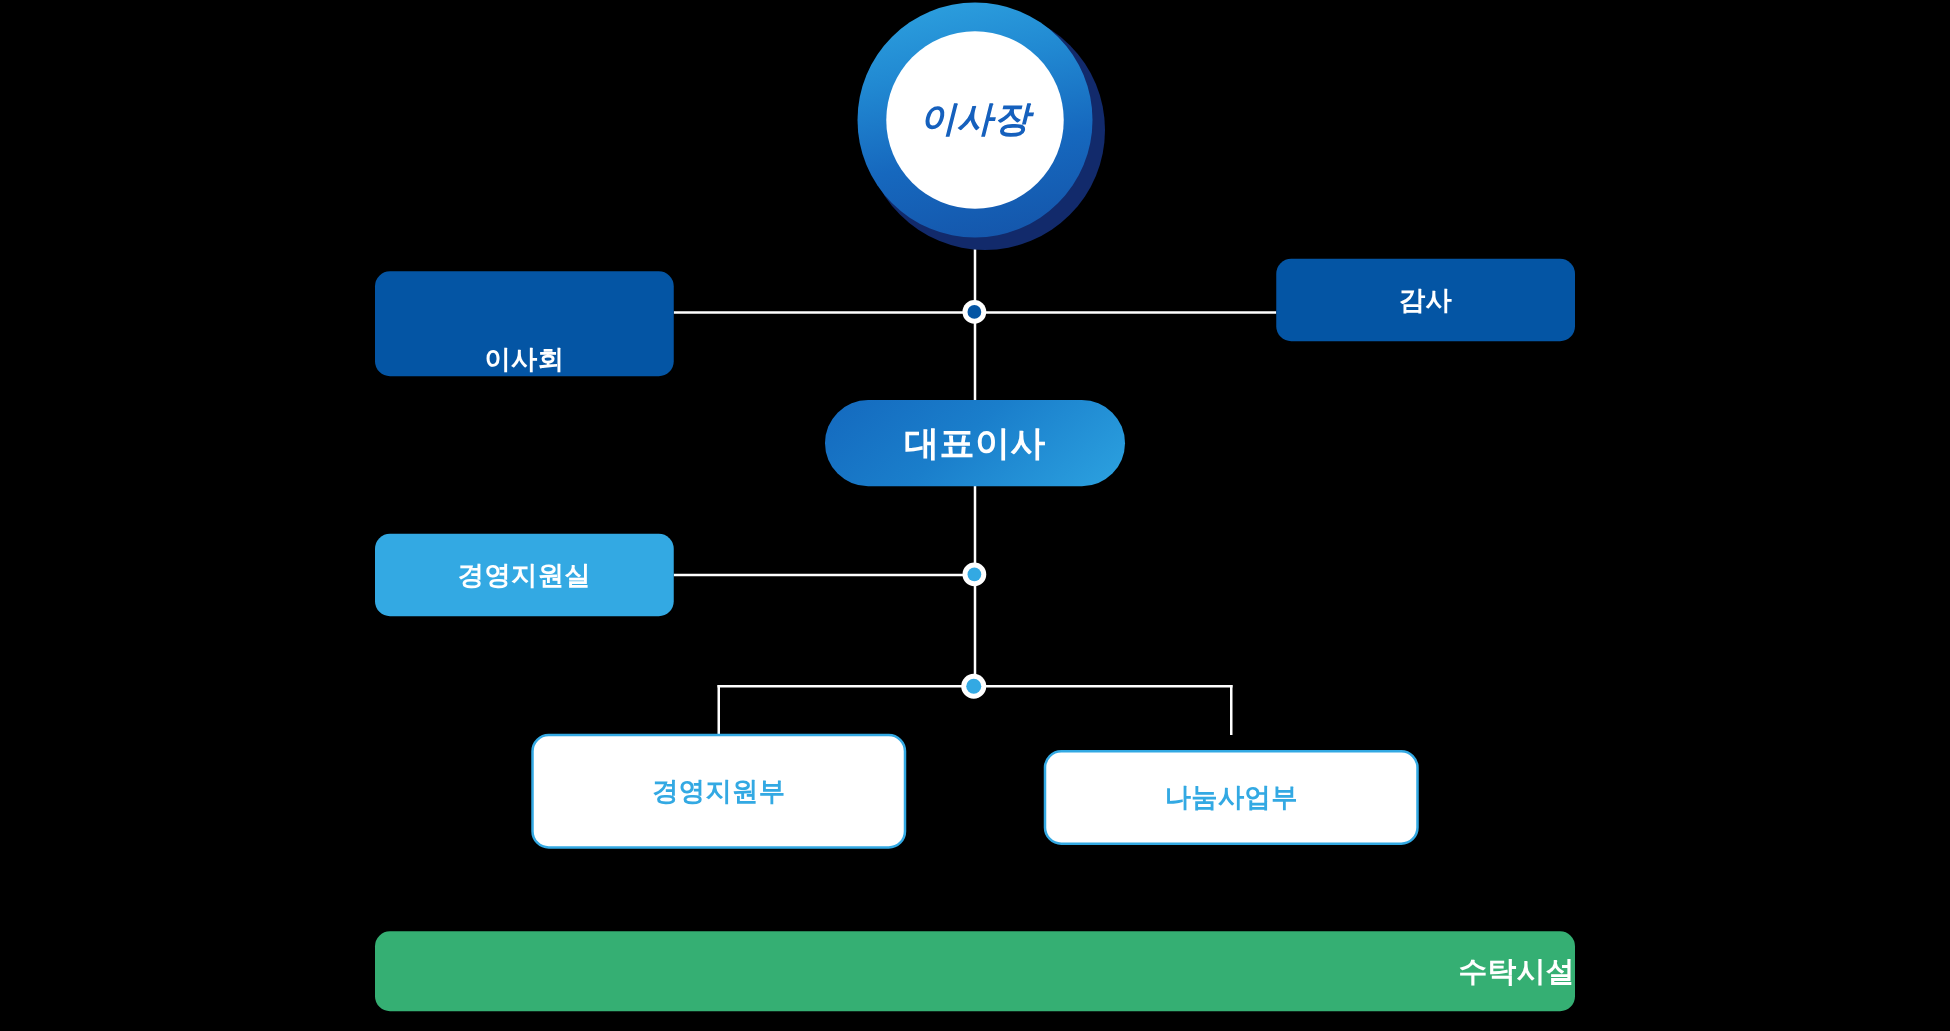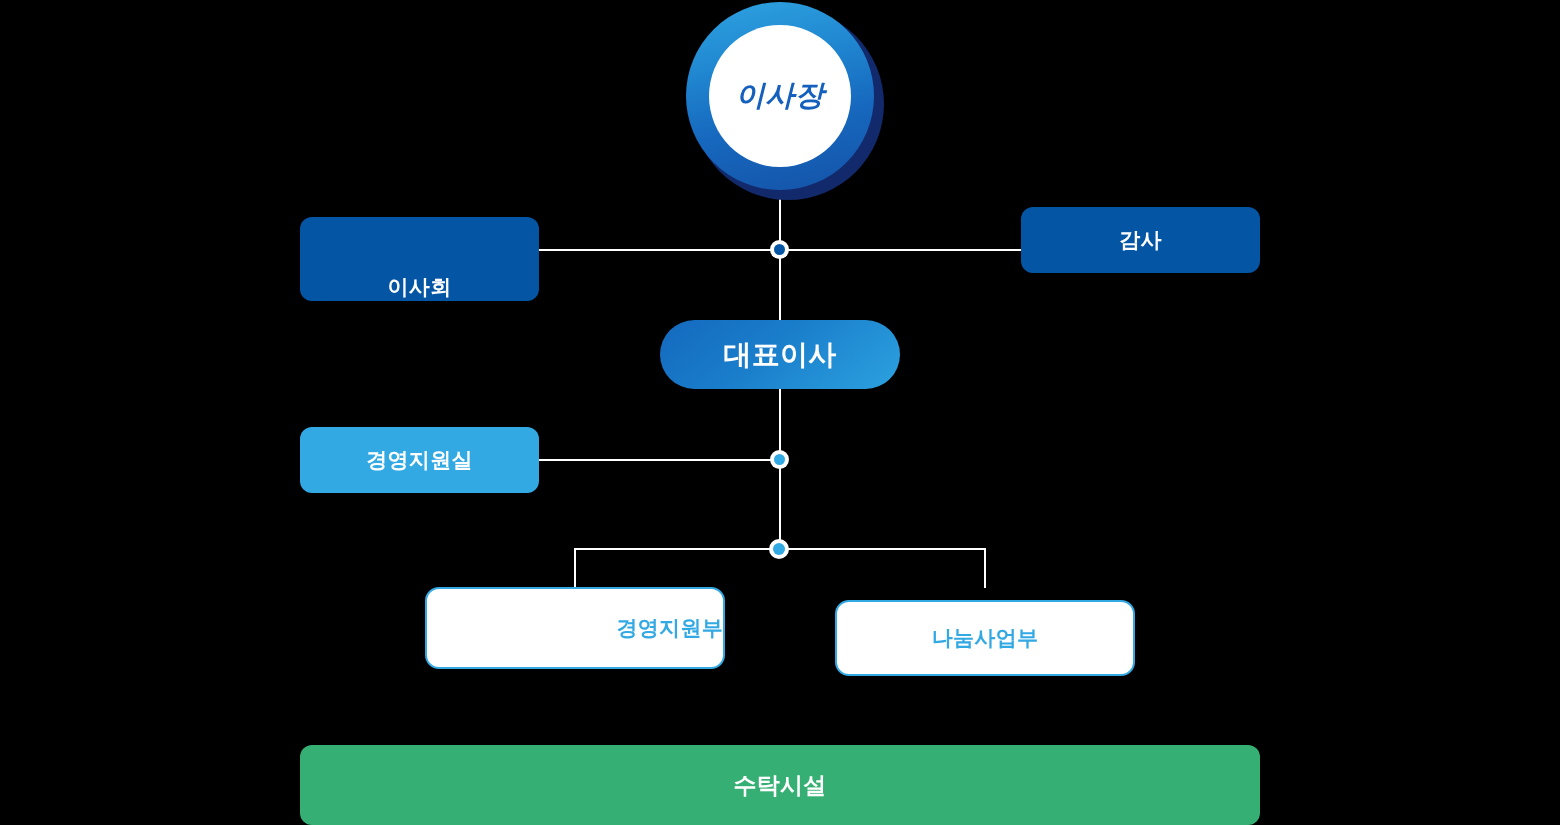--- a/index.html
+++ b/index.html
@@ -161,25 +161,25 @@
   </div>
 
   <div class="node node-pill" style="left:660px; top:320px; width:240px; height:69px;">
     <span>대표이사</span>
   </div>
 
   <div class="node node-lightblue" style="left:300px; top:427px; width:239px; height:66px;">
     <span>경영지원실</span>
   </div>
 
-  <div class="node node-outline" style="left:425px; top:587px; width:300px; height:82px;justify-content:flex-end;">
+  <div class="node node-outline" style="left:425px; top:587px; width:300px; height:92px;">
     <span>경영지원부</span>
   </div>
 
   <div class="node node-outline" style="left:835px; top:587px; width:300px; height:76px;margin-top:13px;">
     <span>나눔사업부</span>
   </div>
 
-  <div class="node node-green" style="left:300px; top:745px; width:960px; height:80px;">
+  <div class="node node-green" style="left:300px; top:745px; width:960px; height:64px;justify-content:flex-end;">
     <span>수탁시설</span>
   </div>
 
 </div>
 
 </body></html>

